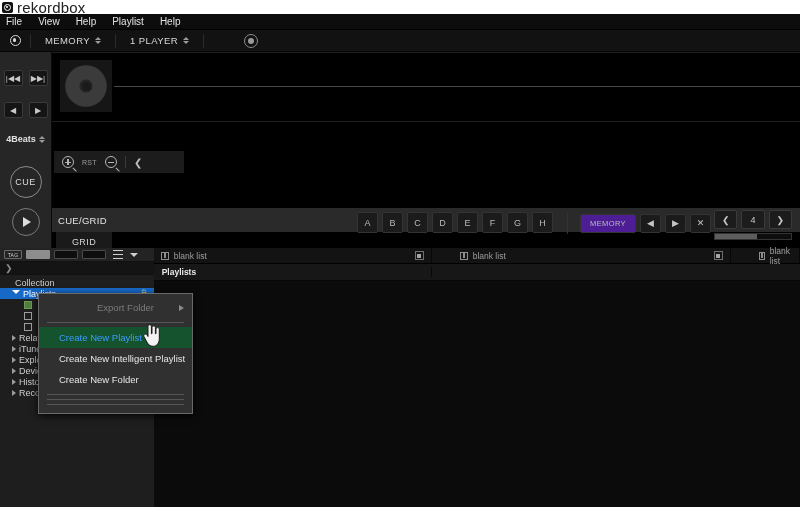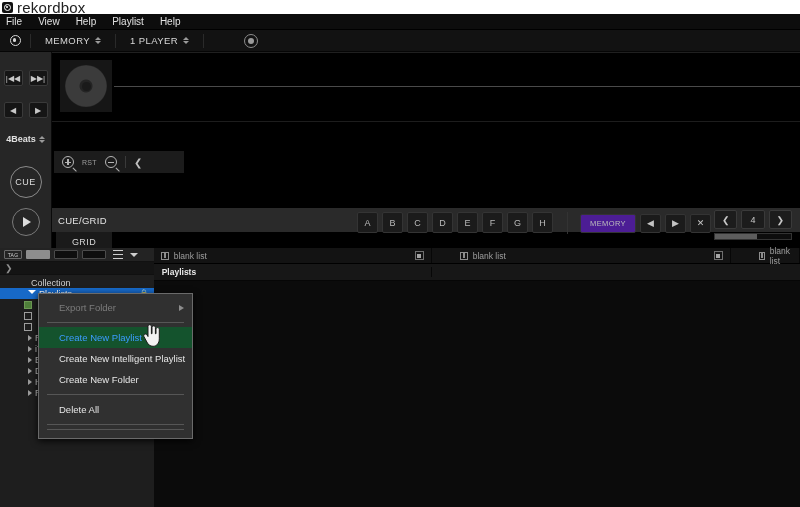--- a/index.html
+++ b/index.html
@@ -176,21 +176,21 @@
   .listico span{display:block;height:1.3px;background:#cfcfcf;}
   .chev-d { width:0;height:0;border-left:4px solid transparent;border-right:4px solid transparent;
     border-top:4px solid #cfcfcf; margin-left:3px; }
 
   .sb-search { height:13px; background:#141414; display:flex; align-items:center; padding-left:5px;
     border-bottom:1px solid #101010; }
   .sb-search .gt { color:#8e8e8e; font-size:9px; }
 
   .tree { padding-top:2px; }
   .trow {
-    height:11px; display:flex; align-items:center; gap:3px; padding-left:20px;
+    height:11px; display:flex; align-items:center; gap:3px; padding-left:4px;
     font-size:9px; color:#cfcfcf; cursor:pointer; white-space:nowrap;
   }
   .trow.sel { background:#1769c8; color:#ffffff; }
   .trow .arw { width:0;height:0;border-top:3.2px solid transparent;border-bottom:3.2px solid transparent;
     border-left:4.5px solid #9b9b9b; margin-left:8px; flex:0 0 auto; }
   .trow.sel .arw { border-left:none; border-left:4px solid transparent; border-right:4px solid transparent;
     border-top:4.5px solid #ffffff; margin-left:8px; }
   .trow .pad { width:8px; flex:0 0 auto; }
   .tico { width:8px;height:8px; border:1px solid #9e9e9e; flex:0 0 auto; }
   .tico.fold { background:#4f7f3a; border-color:#6d9a55; }
@@ -221,21 +221,21 @@
   
   .ctxmenu {
     position:absolute; left:38px; top:293px; width:155px;
     background:#303030; border:1px solid #6a6a6a;
     box-shadow:0 2px 7px rgba(0,0,0,.85); z-index:50; padding:3px 0 4px;
   }
   .cm-item {
     height:21px; display:flex; align-items:center; padding:0 0 0 20px;
     font-size:9.5px; color:#e6e6e6; cursor:pointer; position:relative;
   }
-  .cm-item.dis { color:#7c7c7c; }
+  .cm-item.dis { color:#7c7c7c;justify-content:center; }
   .cm-item.hl { background:#14532d; color:#3b9cff; }
   .cm-item .submark {
     position:absolute; right:8px; width:0;height:0;
     border-top:3.5px solid transparent;border-bottom:3.5px solid transparent;
     border-left:5px solid #8d8d8d;
   }
   .cm-sep { height:1px; background:#565656; margin:4px 8px; }
 
   .cursor { position:absolute; left:142px; top:324px; z-index:60; pointer-events:none; }
 </style>
@@ -475,23 +475,20 @@
     <div class="cm-item hl">
       <span>Create New Playlist</span>
     </div>
     <div class="cm-item">
       <span>Create New Intelligent Playlist</span>
     </div>
     <div class="cm-item">
       <span>Create New Folder</span>
     </div>
     <div class="cm-sep"></div>
-    <div class="cm-item">
-      <span>Delete All</span>
-    </div>
     <div class="cm-sep"></div>
     <div class="cm-sep"></div>
   </div>
 
   <svg class="cursor" width="20" height="24" viewBox="0 0 20 24">
     <path d="M6 2.5c0-1 .8-1.8 1.7-1.8s1.7.8 1.7 1.8v7.2h.6V3.6c0-1 .8-1.7 1.7-1.7s1.7.7 1.7 1.7v6.1h.6V5.3c0-1 .7-1.7 1.6-1.7s1.7.7 1.7 1.7v9.4c0 4.3-2.4 7.6-6.2 7.6-3.2 0-4.7-1.6-6.2-4.2L2 12.7c-.5-.9-.2-1.9.7-2.4.8-.5 1.8-.2 2.3.6l1 1.6V2.5z" fill="#f2f2f2" stroke="#1a1a1a" stroke-width="1"></path>
   </svg>
 
 </div>
 

